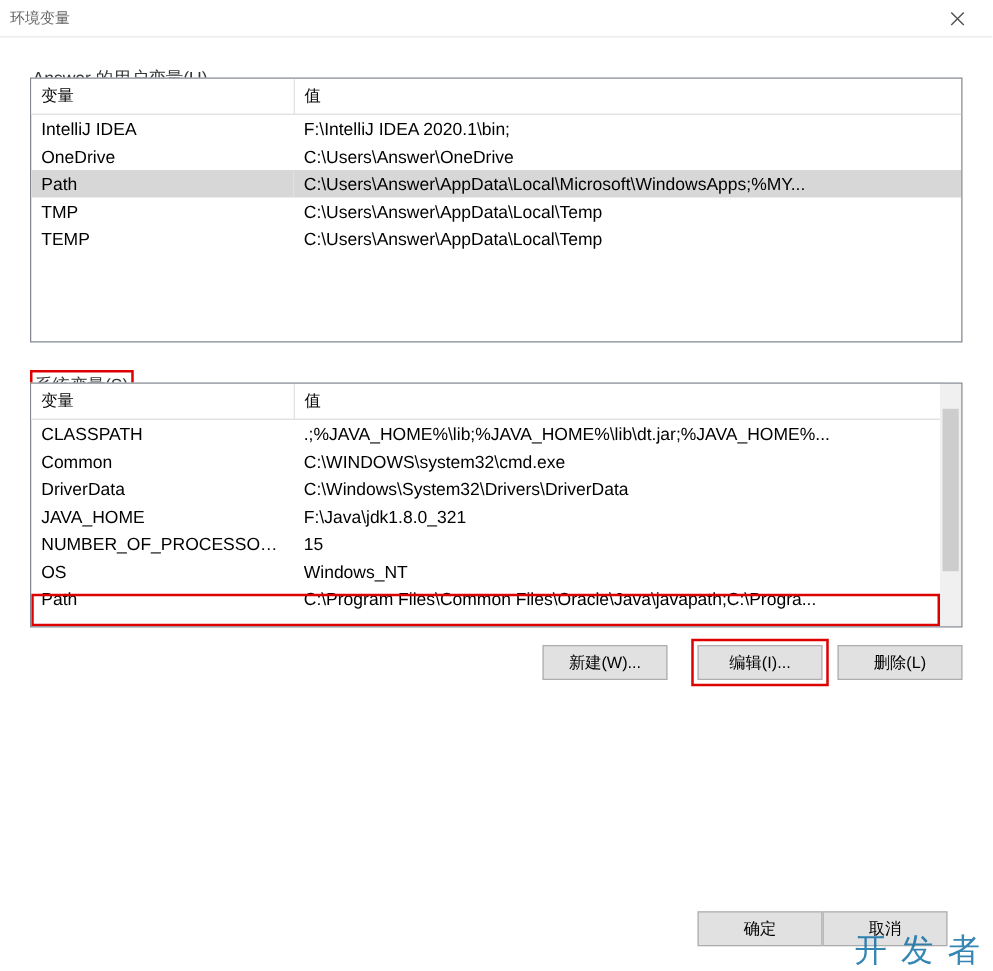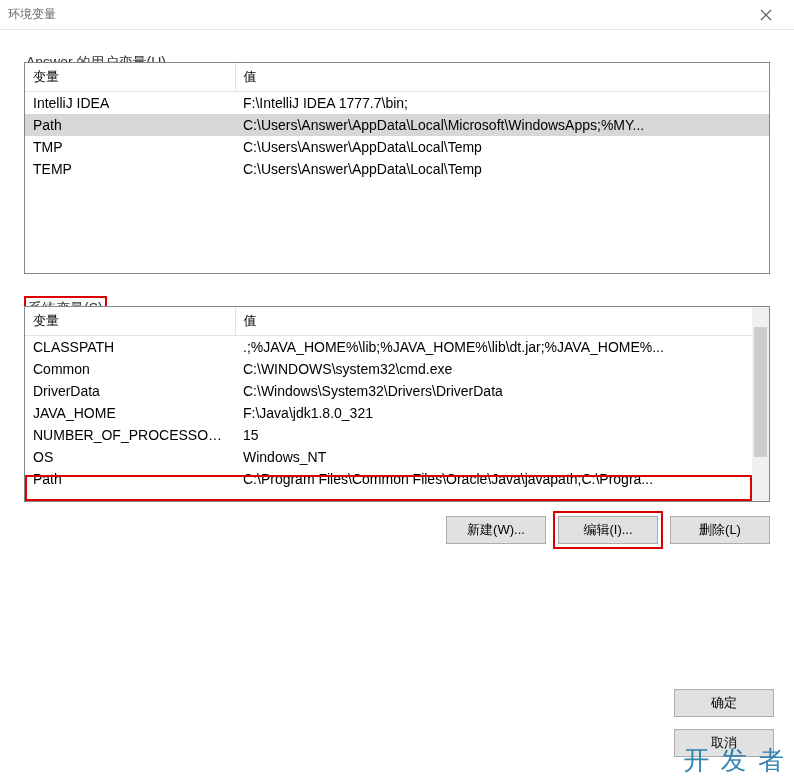--- a/index.html
+++ b/index.html
@@ -111,28 +111,27 @@
       height: 28px;
       background: #e1e1e1;
       border: 1px solid #adadad;
       font-family: inherit;
       font-size: 13px;
       cursor: pointer;
     }
     button.highlight {
       outline: 2px solid #d00;
       outline-offset: 3px;
+      margin-left: 12px;
     }
     .bottom-buttons {
       position: absolute;
       bottom: 20px;
-      right: 20px;
-      display: flex;
-      gap: 12px;
-      flex-direction: column;
+      right: 36px;
+      display: flex;
     }
     .watermark {
       position: absolute;
       bottom: 4px;
       right: 8px;
       font-size: 26px;
       color: #0369a1;
       opacity: 0.8;
       font-weight: 500;
       letter-spacing: 2px;
@@ -161,21 +160,25 @@
       <table>
         <thead>
           <tr>
             <th class="var-col">变量</th>
             <th>值</th>
           </tr>
         </thead>
         <tbody>
           <tr>
               <td>IntelliJ IDEA</td>
-              <td>F:\IntelliJ IDEA 1777.7\bin;</td>
+              <td>F:\IntelliJ IDEA 2020.1\bin;</td>
+            </tr>
+          <tr>
+              <td>OneDrive</td>
+              <td>C:\Users\Answer\OneDrive</td>
             </tr>
           <tr class="selected">
               <td>Path</td>
               <td>C:\Users\Answer\AppData\Local\Microsoft\WindowsApps;%MY...</td>
             </tr>
           <tr>
               <td>TMP</td>
               <td>C:\Users\Answer\AppData\Local\Temp</td>
             </tr>
           <tr>

